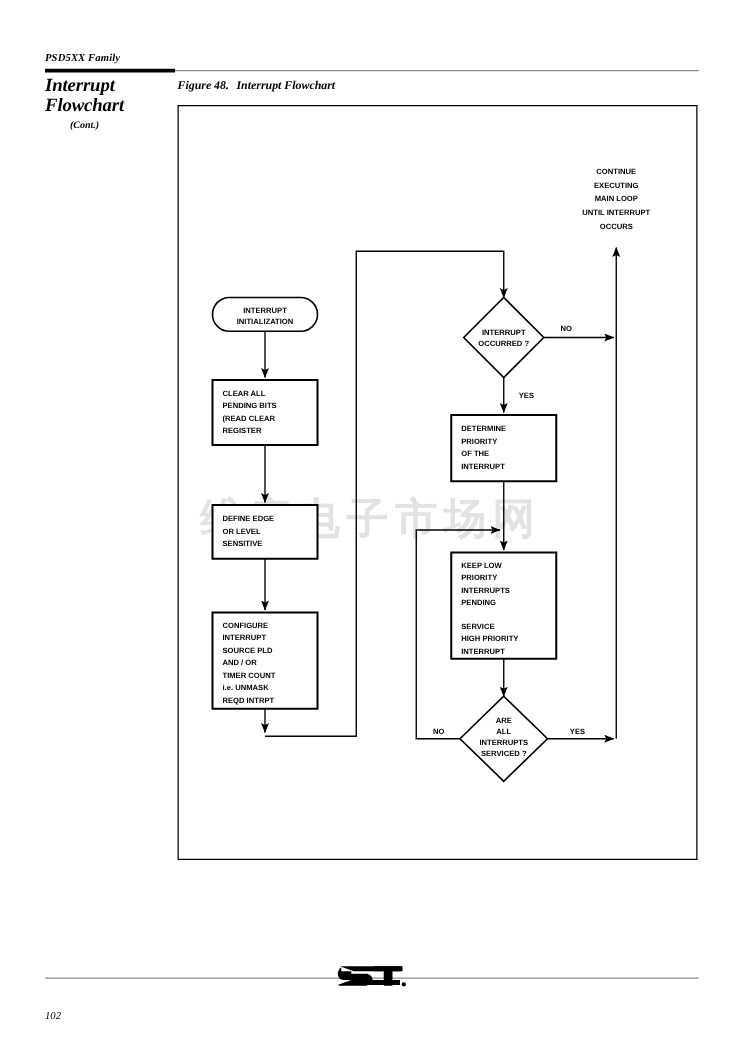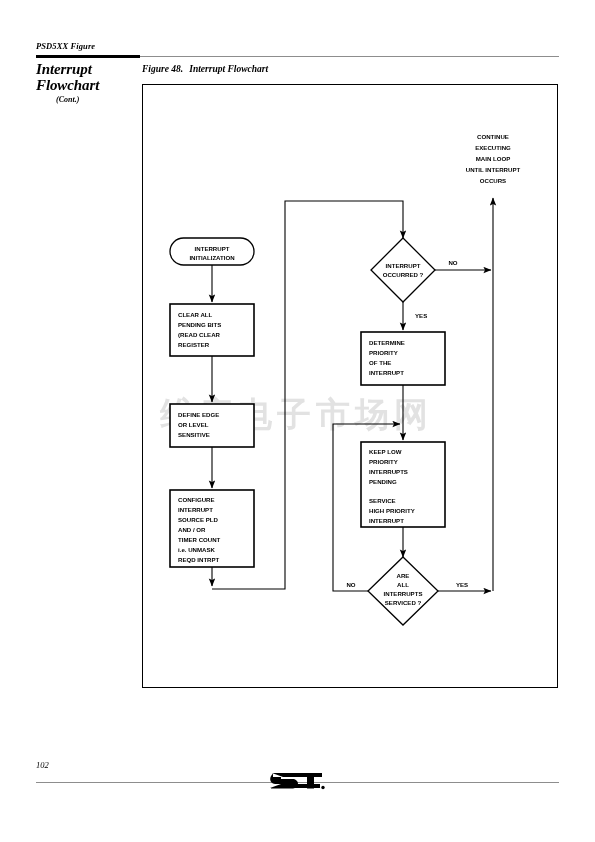--- a/index.html
+++ b/index.html
@@ -72,39 +72,39 @@
     pointer-events:none;
     user-select:none;
   }
 
   
   .ftr-rule{
     position:absolute;left:36px;top:782px;width:523px;height:1px;
     background:#8d8d8d;
   }
   .ftr-page{
-    position:absolute;left:36px;top:760px;
+    position:absolute;left:36px;top:807px;
     font-family:"Liberation Serif",serif;
     font-style:italic;font-size:8.5px;color:#000;
   }
   .st-logo{
     position:absolute;left:268px;top:766px;width:58px;height:30px;
   }
 
   
   text{font-family:"Liberation Sans",sans-serif;font-weight:bold;fill:#000;}
   .t7{font-size:6.1px;}
   .t-lbl{font-size:6.1px;}
 </style>
 </head>
 <body>
 
 <div class="page">
 
-  <div class="hdr-text">PSD5XX Figure</div>
+  <div class="hdr-text">PSD5XX Family</div>
   <div class="hdr-rule-black"></div>
   <div class="hdr-rule-grey"></div>
 
   <div class="side-title">
     <div>Interrupt</div>
     <div>Flowchart</div>
   </div>
   <div class="side-cont">(Cont.)</div>
 
   <div class="fig-caption">

